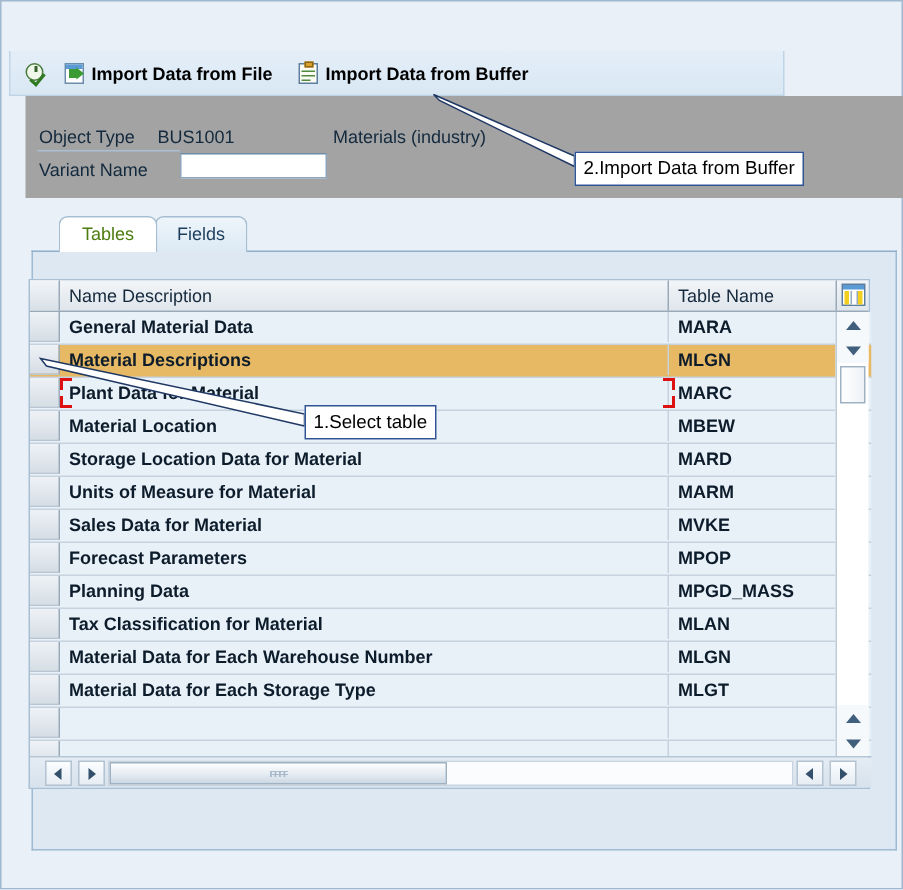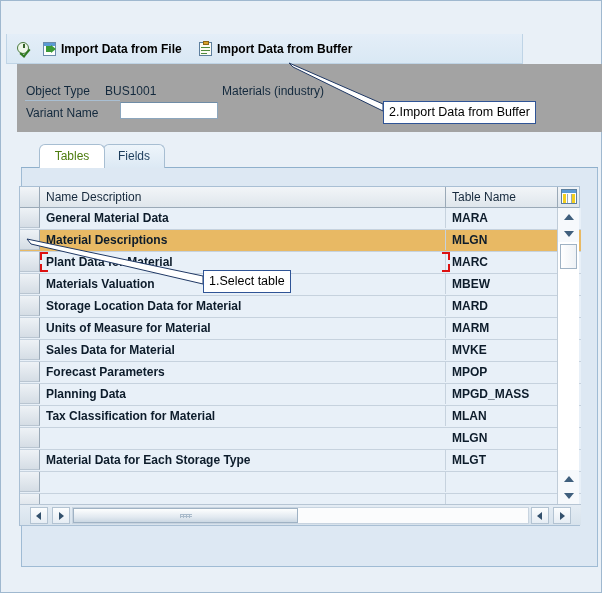--- a/index.html
+++ b/index.html
@@ -655,21 +655,21 @@
             <span class="br tl"></span>
             <span class="br bl"></span>
           </div>
           <div class="focus-mark" style="left: 420px; top: 0px; width: 10px; height: 20px;">
             <span class="br tr"></span>
             <span class="br br2"></span>
           </div>
         </div>
         <div class="row">
           <div class="selcell"></div>
-          <div class="c-desc">Materials Valuation</div>
+          <div class="c-desc">Material Location</div>
           <div class="c-name">MBEW</div>
           <div class="c-pad"></div>
         </div>
         <div class="row">
           <div class="selcell"></div>
           <div class="c-desc">Storage Location Data for Material</div>
           <div class="c-name">MARD</div>
           <div class="c-pad"></div>
         </div>
         <div class="row">
@@ -697,20 +697,21 @@
           <div class="c-pad"></div>
         </div>
         <div class="row">
           <div class="selcell"></div>
           <div class="c-desc">Tax Classification for Material</div>
           <div class="c-name">MLAN</div>
           <div class="c-pad"></div>
         </div>
         <div class="row">
           <div class="selcell"></div>
+          <div class="c-desc">Material Data for Each Warehouse Number</div>
           <div class="c-name">MLGN</div>
           <div class="c-pad"></div>
         </div>
         <div class="row">
           <div class="selcell"></div>
           <div class="c-desc">Material Data for Each Storage Type</div>
           <div class="c-name">MLGT</div>
           <div class="c-pad"></div>
         </div>
         <div class="row">

